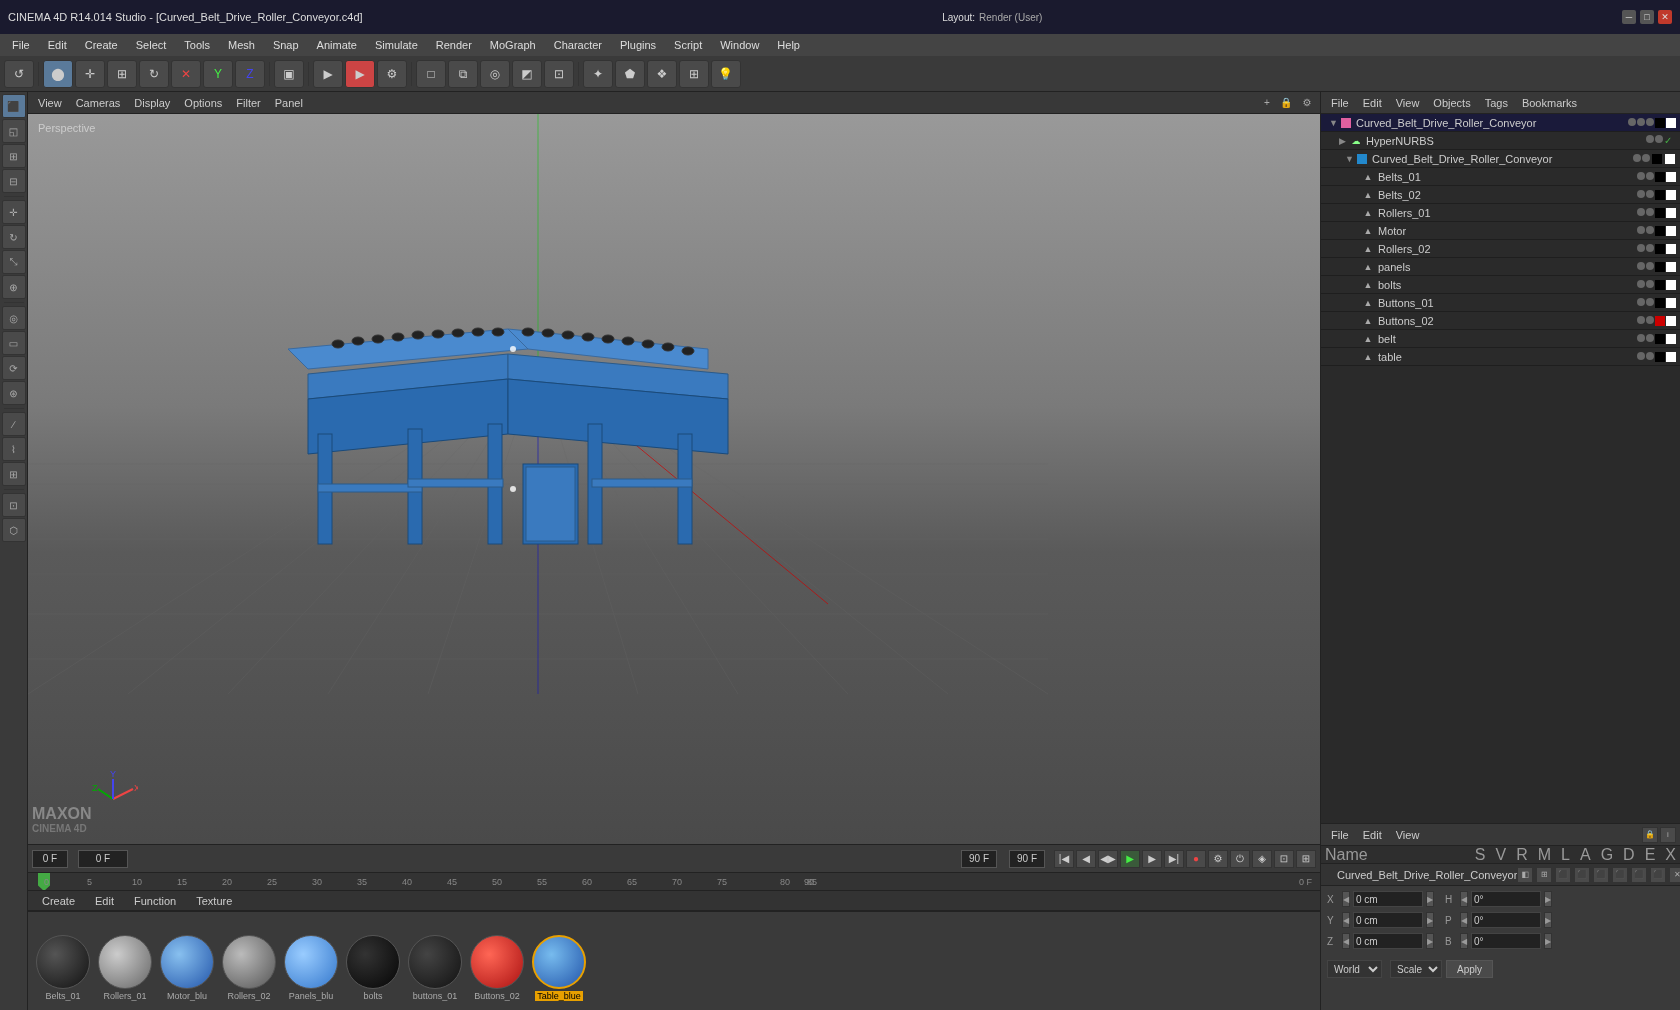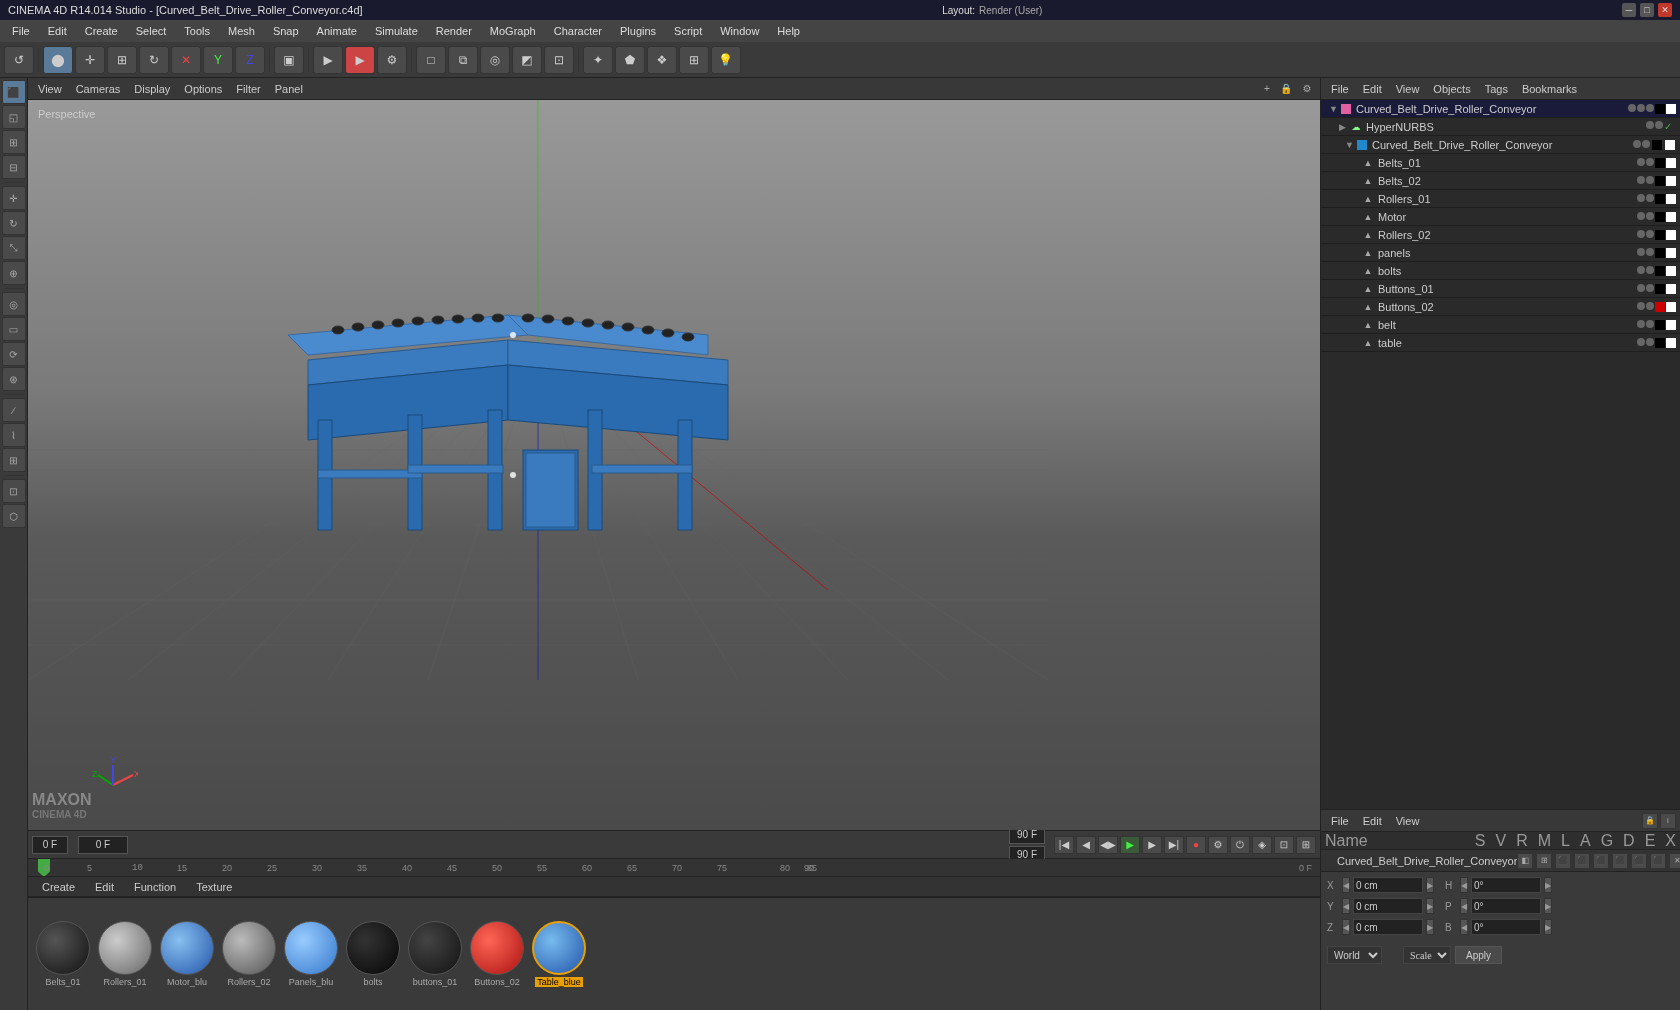--- a/index.html
+++ b/index.html
@@ -1,20 +1,20 @@
 <!DOCTYPE html>
 <html><head>
   <meta charset="utf-8">
   <style>
     * { margin: 0; padding: 0; box-sizing: border-box; }
     body { width: 1680px; height: 1010px; overflow: hidden; background: #3c3c3c; font-family: Arial, sans-serif; font-size: 11px; color: #ccc; }
 
     
     #titlebar {
-      width: 100%; height: 20px; background: #1a1a2e;
+      width: 100%; height: 34px; background: #1a1a2e;
       display: flex; align-items: center; justify-content: space-between;
       padding: 0 8px; color: #ddd; font-size: 11px;
     }
     #titlebar .win-controls { display: flex; gap: 4px; }
     #titlebar .win-btn { width: 14px; height: 14px; border-radius: 2px; cursor: pointer; display: flex; align-items: center; justify-content: center; font-size: 9px; }
     #titlebar .win-btn.minimize { background: #555; }
     #titlebar .win-btn.maximize { background: #555; }
     #titlebar .win-btn.close { background: #c0392b; }
 
     
@@ -461,21 +461,21 @@
         </div>
       </div>
     </div>
 
     <div id="timeline-area">
 
       <div id="timeline-controls">
         <input class="tc-input" value="0 F" style="width: 36px;">
         <div style="width:4px;"></div>
         <input class="tc-input" value="0 F" style="width: 50px;">
-        <div style="margin-left:auto;display:flex;align-items:center;gap:2px;flex-direction:column;">
+        <div style="margin-left:auto;display:flex;align-items:center;gap:12px;">
           <input class="tc-input" value="90 F" style="width: 36px;">
           <input class="tc-input" value="90 F" style="width: 36px;">
         </div>
         <div style="margin-left:6px;display:flex;gap:2px;">
           <div class="tc-btn">|◀</div>
           <div class="tc-btn">◀</div>
           <div class="tc-btn">◀▶</div>
           <div class="tc-btn" style="background:#3a5a3a;color:#4e4;">▶</div>
           <div class="tc-btn">▶</div>
           <div class="tc-btn">▶|</div>
@@ -486,21 +486,21 @@
           <div class="tc-btn">⊡</div>
           <div class="tc-btn">⊞</div>
         </div>
       </div>
 
       <div id="timeline-ruler">
         <div id="timeline-marker"></div>
         <div style="position:relative;width:100%;height:18px;overflow:hidden;">
           <span class="ruler-tick" style="left:12px;">0</span>
           <span class="ruler-tick" style="left:55px;">5</span>
-          <span class="ruler-tick" style="left:100px;font-family:Liberation Mono, monospace;">10</span>
+          <span class="ruler-tick" style="left:100px;">10</span>
           <span class="ruler-tick" style="left:145px;">15</span>
           <span class="ruler-tick" style="left:190px;">20</span>
           <span class="ruler-tick" style="left:235px;">25</span>
           <span class="ruler-tick" style="left:280px;">30</span>
           <span class="ruler-tick" style="left:325px;">35</span>
           <span class="ruler-tick" style="left:370px;">40</span>
           <span class="ruler-tick" style="left:415px;">45</span>
           <span class="ruler-tick" style="left:460px;">50</span>
           <span class="ruler-tick" style="left:505px;">55</span>
           <span class="ruler-tick" style="left:550px;">60</span>
@@ -848,21 +848,21 @@
           <div class="field-arrow">▶</div>
         </div>
       </div>
 
       <div id="attr-bottom-row">
         <select class="attr-select">
           <option>World</option>
           <option>Object</option>
           <option>Global</option>
         </select>
-        <select class="attr-select" style="margin-left:17px;font-family:Liberation Serif, serif;">
+        <select class="attr-select" style="margin-left:4px;">
           <option>Scale</option>
         </select>
         <button class="apply-btn">Apply</button>
       </div>
     </div>
   </div>
 
 </div>
 
 </body></html>

